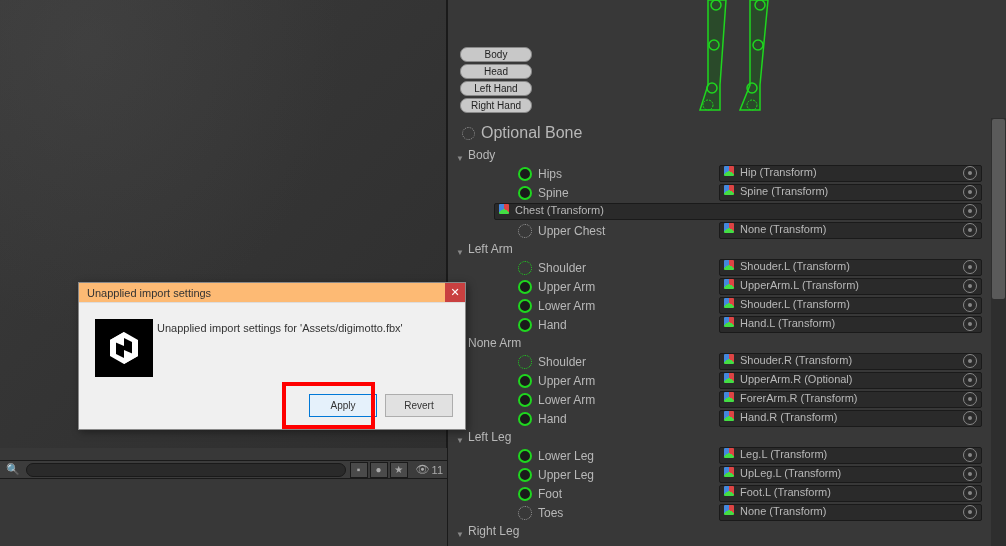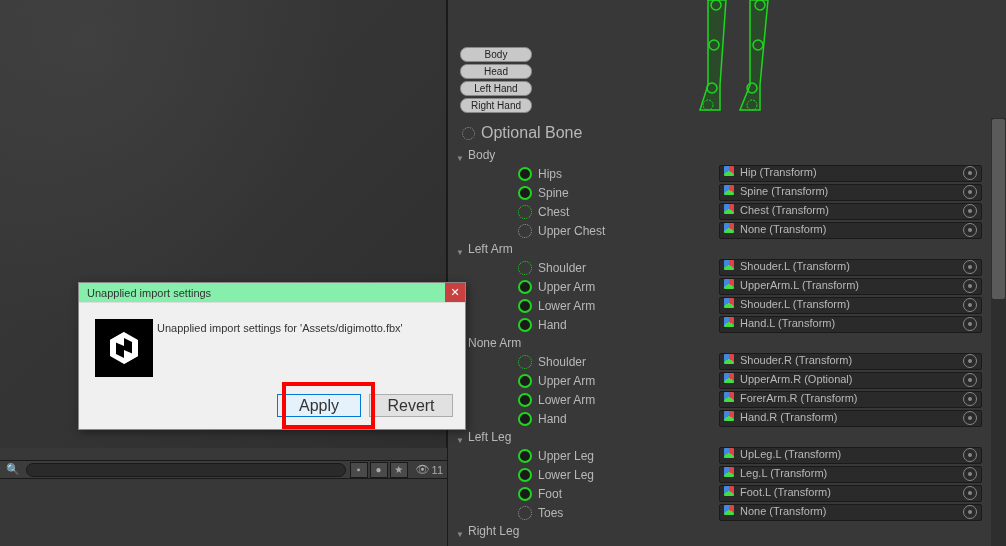--- a/index.html
+++ b/index.html
@@ -54,28 +54,28 @@
 .transform-text { color: #b8b8b8; font-size: 11px; flex: 1; }
 .target-icon { width: 14px; height: 14px; border: 1px solid #888; border-radius: 50%; margin-left: 4px; display: flex; align-items: center; justify-content: center; cursor: pointer; }
 .target-icon::before { content: ""; width: 4px; height: 4px; background: #888; border-radius: 50%; }
 
 
 .inspector-scrollbar { position: absolute; right: 0; top: 118px; width: 15px; height: 428px; background: #2e2e2e; }
 .scrollbar-thumb { width: 13px; height: 180px; background: #5a5a5a; margin: 1px; border-radius: 2px; }
 
 
 .dialog { position: absolute; left: 78px; top: 282px; width: 388px; height: 148px; background: #f0f0f0; border: 1px solid #888; box-shadow: 2px 2px 8px rgba(0,0,0,0.4); }
-.dialog-titlebar { height: 20px; background: #86efac; display: flex; align-items: center; justify-content: space-between; padding: 0 0 0 8px; border-bottom: 1px solid #ddd; }
+.dialog-titlebar { height: 20px; background: #fdba74; display: flex; align-items: center; justify-content: space-between; padding: 0 0 0 8px; border-bottom: 1px solid #ddd; }
 .dialog-title { color: #333; font-size: 11px; }
 .dialog-close { width: 20px; height: 19px; background: #c94040; color: #fff; display: flex; align-items: center; justify-content: center; font-size: 11px; cursor: pointer; }
 .dialog-body { display: flex; padding: 16px; gap: 4px; }
 .unity-logo { width: 58px; height: 58px; background: #000; display: flex; align-items: center; justify-content: center; flex-shrink: 0; }
 .dialog-text { color: #333; font-size: 11px; padding-top: 2px; line-height: 1.4; }
 .dialog-buttons { position: absolute; bottom: 12px; right: 12px; display: flex; gap: 8px; }
-.dialog-btn { width: 84px; height: 23px; background: #e1e1e1; border: 1px solid #adadad; color: #333; font-size: 16px; cursor: pointer; }
+.dialog-btn { width: 68px; height: 23px; background: #e1e1e1; border: 1px solid #adadad; color: #333; font-size: 10px; cursor: pointer; }
 .dialog-btn-primary { border: 1px solid #0078d7; background: #e5f1fb; }
 
 
 .red-highlight { position: absolute; left: 282px; top: 382px; width: 93px; height: 47px; border: 4px solid #ff0000; pointer-events: none; }
 </style>
 </head>
 <body>
 
 <div class="scene-view">
   <div class="scene-gradient"></div>
@@ -146,24 +146,20 @@
           <div class="bone-indicator ind-solid"></div>
           <span class="bone-name">Spine</span>
         </div>
       <div class="bone-right">
           <div class="transform-icon"></div>
           <span class="transform-text">Spine (Transform)</span>
           <div class="target-icon"></div>
         </div>
     </div>
     <div class="bone-row">
-      <div class="bone-left">
-          <div class="bone-indicator ind-dotted"></div>
-          <span class="bone-name">Chest</span>
-        </div>
       <div class="bone-right">
           <div class="transform-icon"></div>
           <span class="transform-text">Chest (Transform)</span>
           <div class="target-icon"></div>
         </div>
     </div>
     <div class="bone-row">
       <div class="bone-left">
           <div class="bone-indicator ind-dotted-gray"></div>
           <span class="bone-name">Upper Chest</span>
@@ -273,36 +269,36 @@
         </div>
     </div>
 
     <div class="bone-section">
       <span class="foldout foldout-open"></span>
       <span>Left Leg</span>
     </div>
     <div class="bone-row">
       <div class="bone-left">
           <div class="bone-indicator ind-solid"></div>
+          <span class="bone-name">Lower Leg</span>
+        </div>
+      <div class="bone-right">
+          <div class="transform-icon"></div>
+          <span class="transform-text">Leg.L (Transform)</span>
+          <div class="target-icon"></div>
+        </div>
+    </div>
+    <div class="bone-row">
+      <div class="bone-left">
+          <div class="bone-indicator ind-solid"></div>
           <span class="bone-name">Upper Leg</span>
         </div>
       <div class="bone-right">
           <div class="transform-icon"></div>
           <span class="transform-text">UpLeg.L (Transform)</span>
-          <div class="target-icon"></div>
-        </div>
-    </div>
-    <div class="bone-row">
-      <div class="bone-left">
-          <div class="bone-indicator ind-solid"></div>
-          <span class="bone-name">Lower Leg</span>
-        </div>
-      <div class="bone-right">
-          <div class="transform-icon"></div>
-          <span class="transform-text">Leg.L (Transform)</span>
           <div class="target-icon"></div>
         </div>
     </div>
     <div class="bone-row">
       <div class="bone-left">
           <div class="bone-indicator ind-solid"></div>
           <span class="bone-name">Foot</span>
         </div>
       <div class="bone-right">
           <div class="transform-icon"></div>

